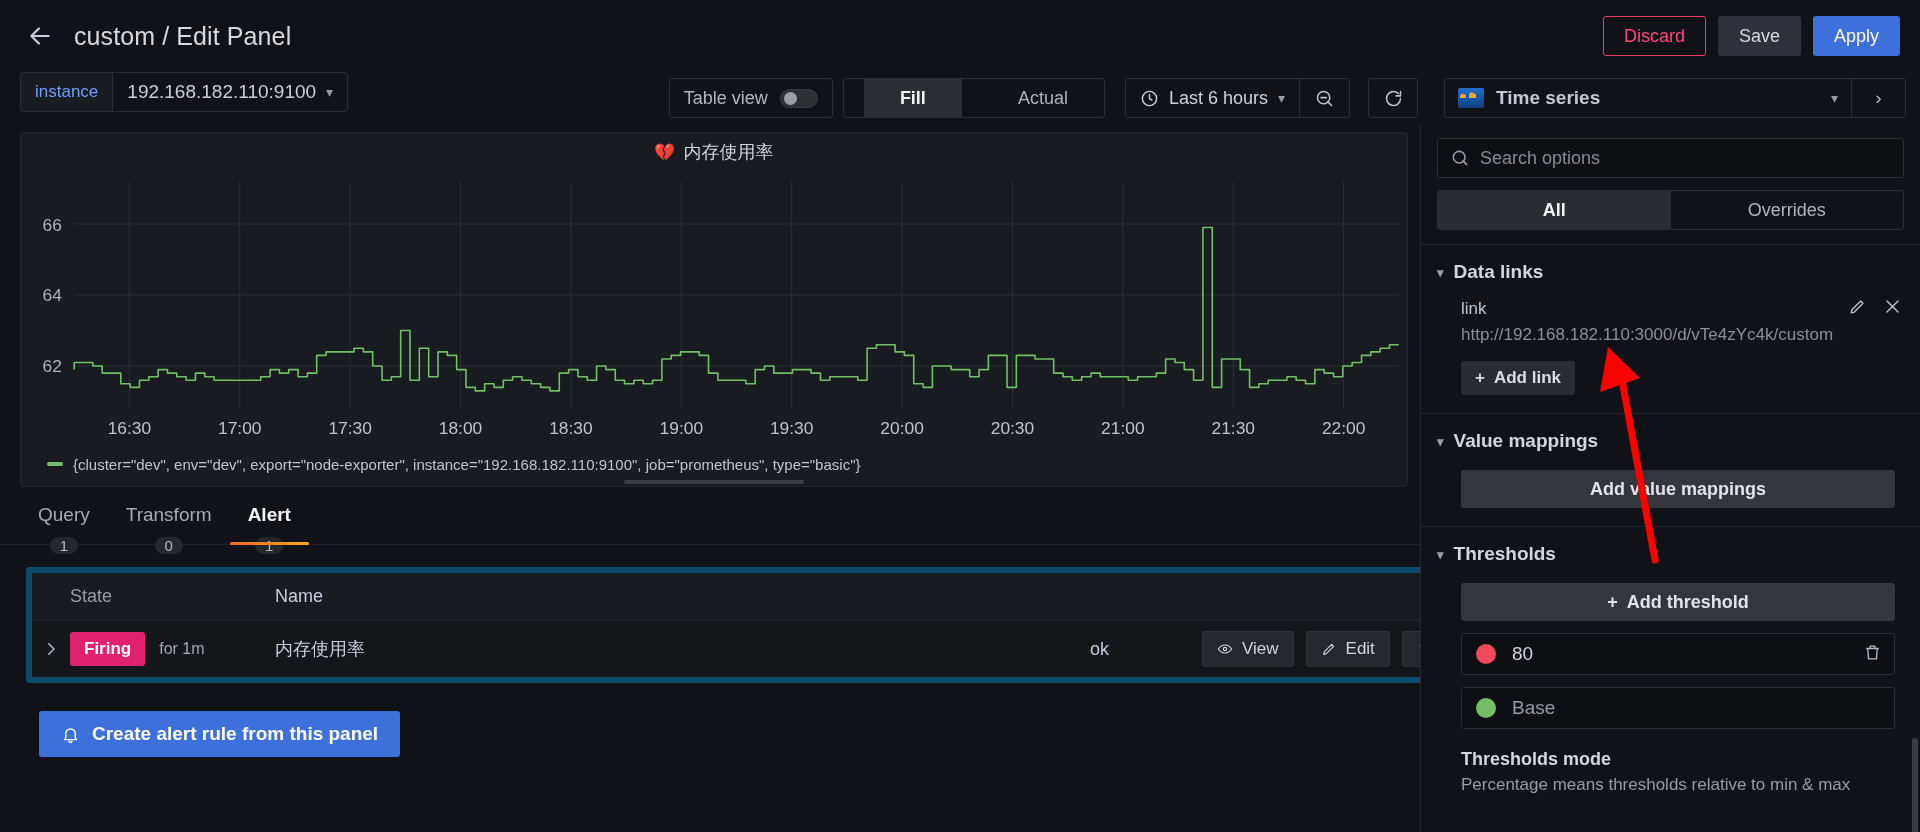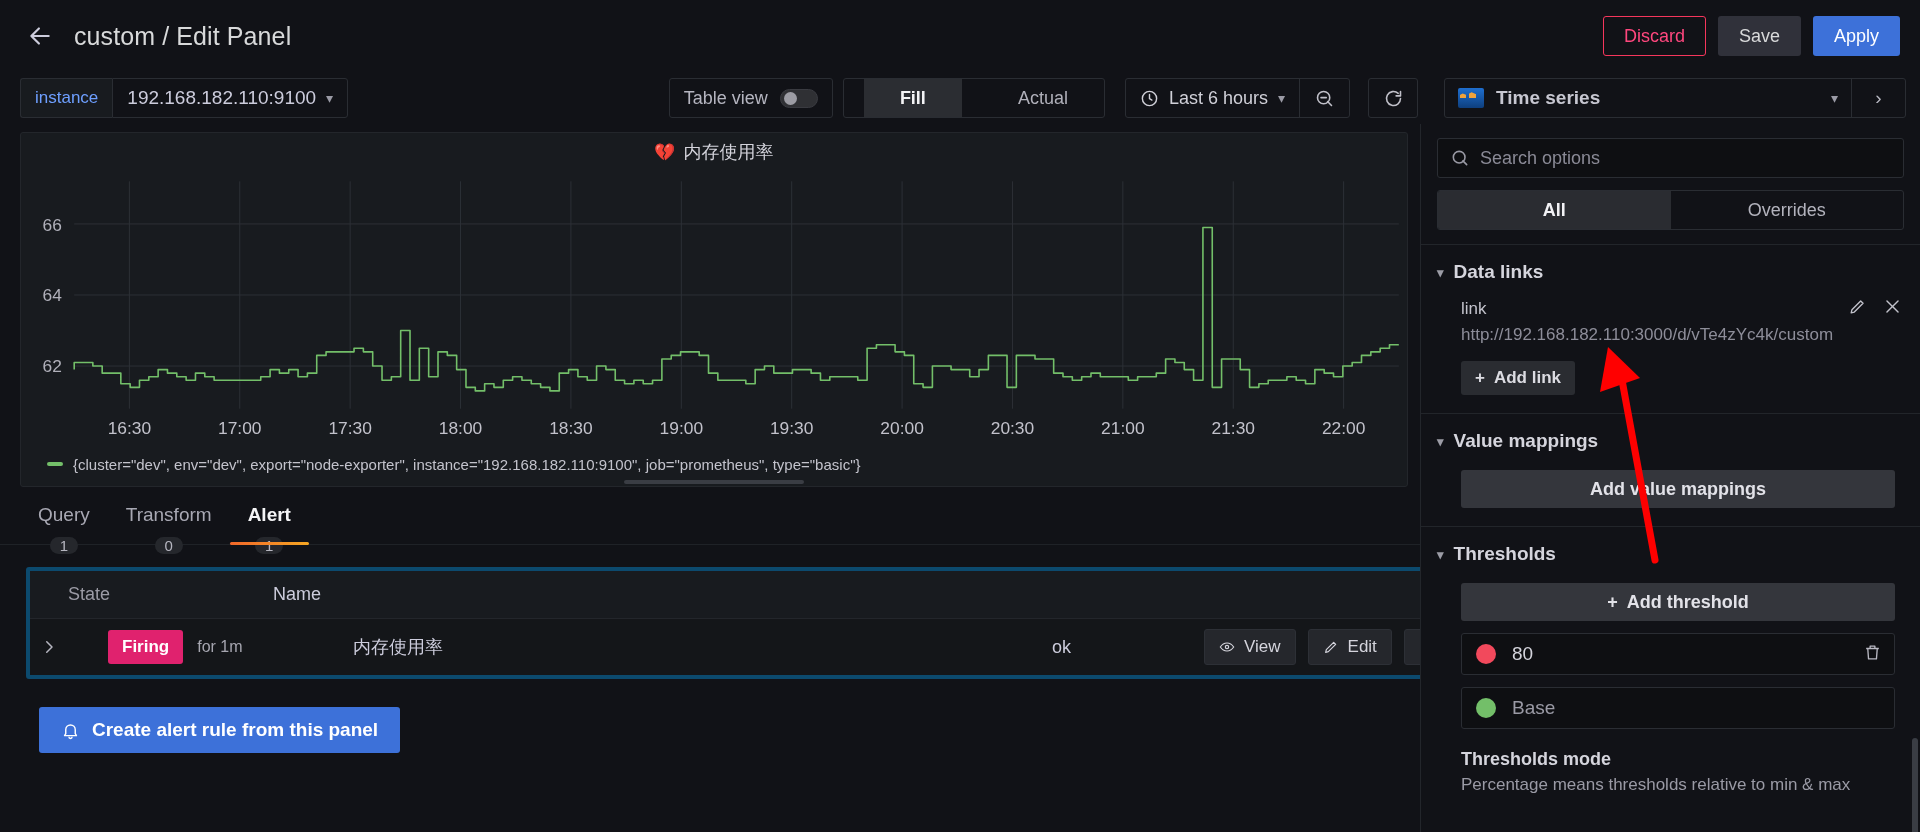--- a/index.html
+++ b/index.html
@@ -36,21 +36,21 @@
     font-size: 18px; font-weight: 500; cursor: pointer; white-space: nowrap;
     border: 1px solid transparent;
   }
   .btn-discard { background: transparent; border: 1px solid #f5365c; color: #ff477e; }
   .btn-save { background: #30313a; color: #d8d9da; }
   .btn-apply { background: #3d71d9; color: #ffffff; }
 
   
   .subbar {
     height: 52px; flex: 0 0 52px;
-    display: flex; align-items: center;
+    display: flex; 
     padding: 0 14px 0 20px; gap: 7px;
     background: #111217;
   }
   .varbox { display: flex; align-items: stretch; height: 40px; }
   .var-label {
     background: #181b1f; border: 1px solid #2a2d33; border-right: none;
     border-radius: 3px 0 0 3px; display: flex; align-items: center;
     padding: 0 14px; color: #6e9fff; font-size: 17px;
   }
   .var-value {
@@ -171,26 +171,26 @@
   }
   .tab-badge {
     min-width: 28px; height: 26px; border-radius: 13px; background: #25272c;
     display: flex; align-items: center; justify-content: center;
     font-size: 15px; color: #b6b6c0; padding: 0 8px; font-weight: 400;
   }
   .tab svg { width: 19px; height: 19px; }
 
   
   .alert-wrap { padding: 22px 20px 0 26px; }
-  .alert-table { width: 1582px; border: 4px solid #0c4a6e; border-radius: 3px; overflow: hidden; }
+  .alert-table { width: 1582px; border: 6px solid #0c4a6e; border-radius: 3px; overflow: hidden; }
   .at-head {
     display: flex; align-items: center; height: 48px; background: #181b1f;
     border-bottom: 1px solid #23262b; font-size: 18px; color: #9b9ba5;
   }
-  .at-row { display: flex; align-items: center; height: 56px; background: #141619; font-size: 18px; gap: 40px; }
+  .at-row { display: flex; align-items: center; height: 56px; background: #141619; font-size: 18px; }
   .c-exp { width: 38px; display: flex; justify-content: center; color: #b6b6c0; cursor: pointer; }
   .c-state { width: 205px; display: flex; align-items: center; gap: 14px; }
   .c-name { flex: 1 1 auto; color: #ccccdc; }
   .c-health { width: 112px; color: #ccccdc; }
   .c-actions { width: 400px; display: flex; align-items: center; gap: 12px; }
   .firing-badge {
     background: #e0226e; color: #fff; font-size: 17px; font-weight: 700;
     padding: 7px 14px; border-radius: 3px;
   }
   .for-text { color: #a6a6b0; font-size: 16px; }

